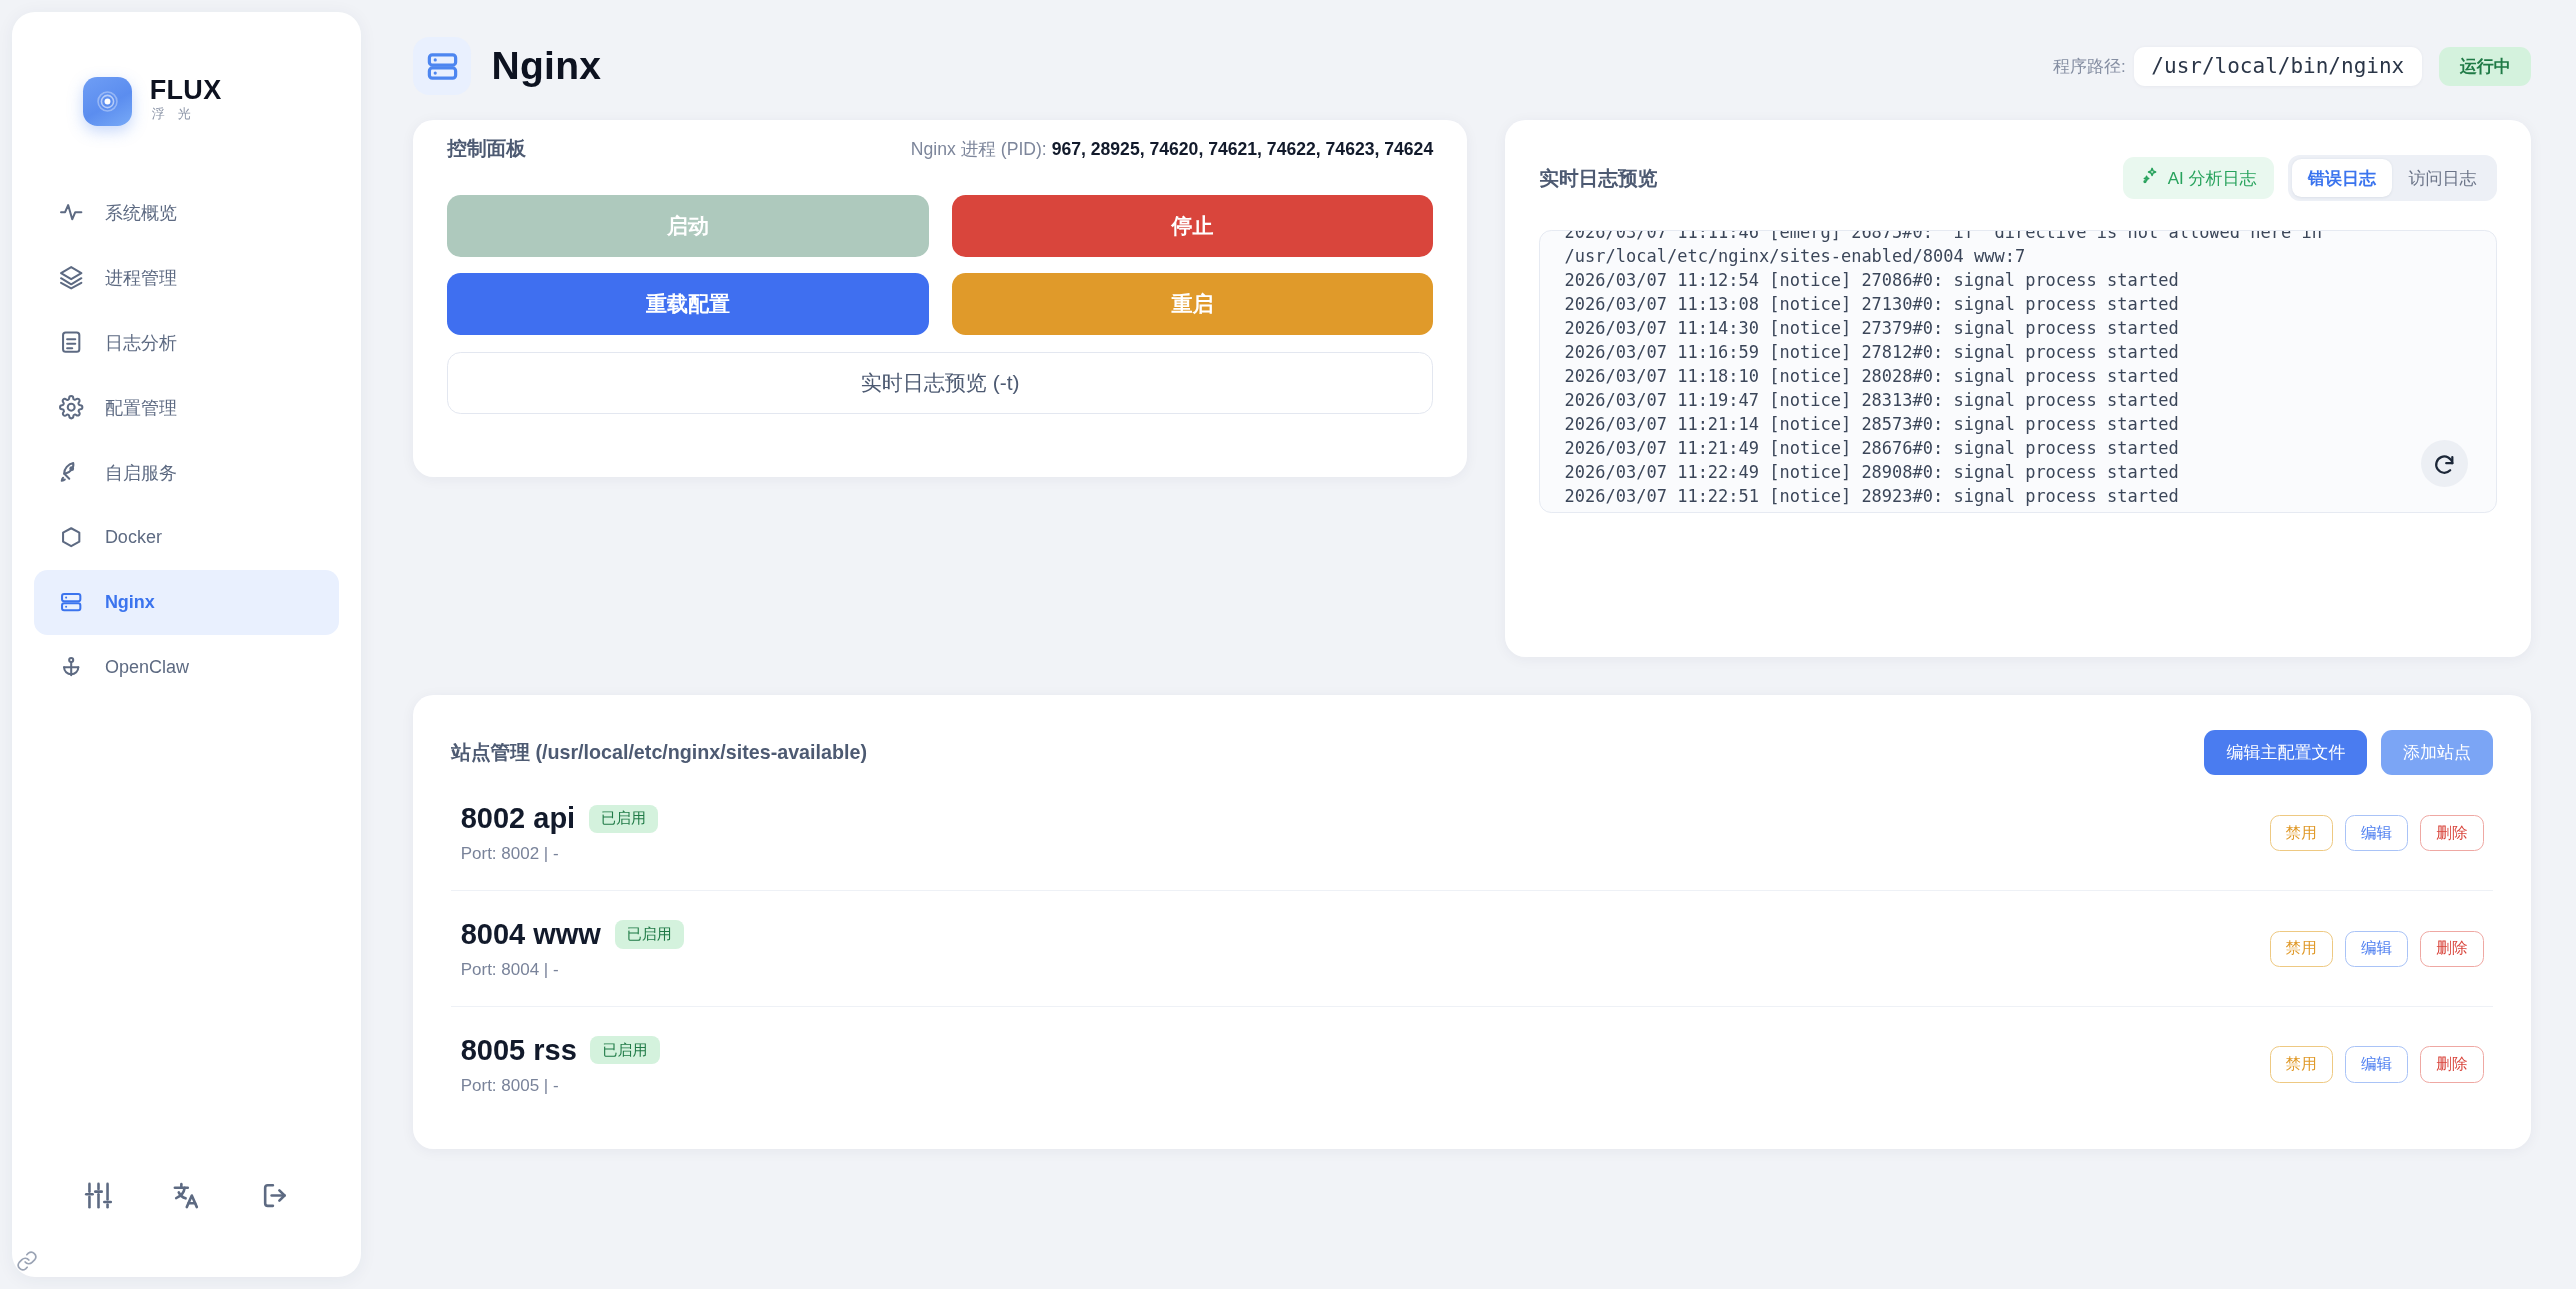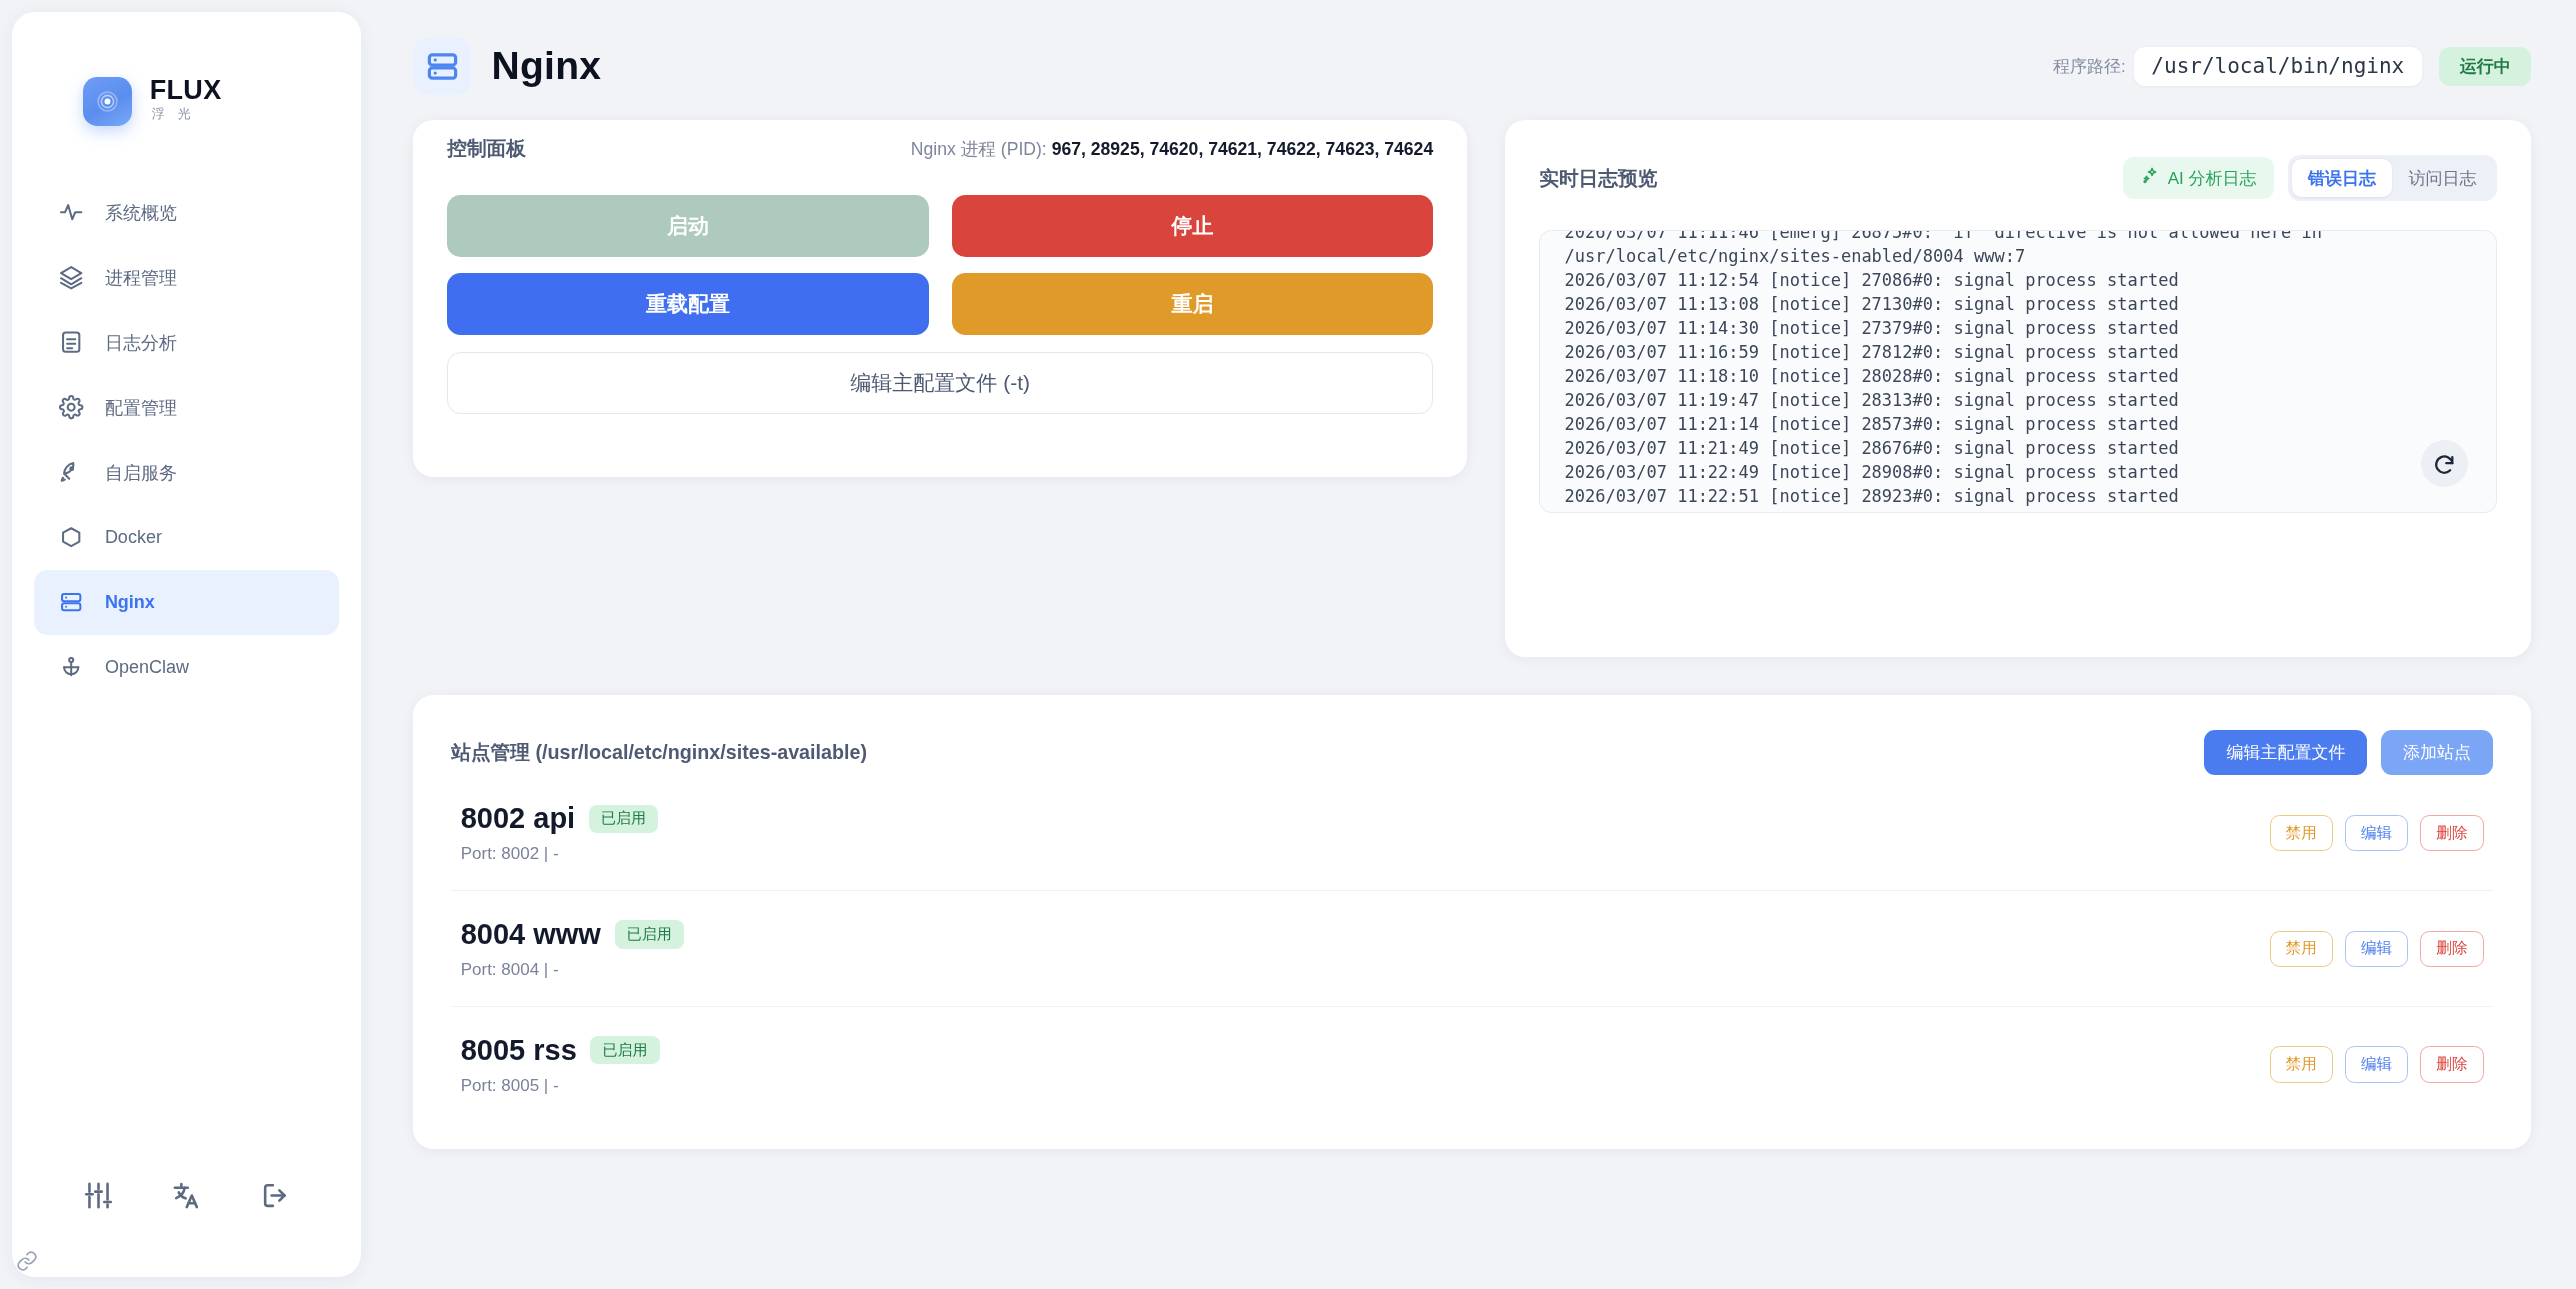--- a/index.html
+++ b/index.html
@@ -368,21 +368,21 @@
             <span class="pid-label">Nginx 进程 (PID):</span>
             <span class="pid-value">967, 28925, 74620, 74621, 74622, 74623, 74624</span>
           </div>
         </div>
         <div class="btn-grid">
           <button class="btn btn-start">启动</button>
           <button class="btn btn-stop">停止</button>
           <button class="btn btn-reload">重载配置</button>
           <button class="btn btn-restart">重启</button>
         </div>
-        <button class="btn-test">编辑主配置文件 (-t)</button>
+        <button class="btn-test">实时日志预览 (-t)</button>
       </section>
 
       <section class="card card-log">
         <div class="card-head">
           <div class="card-title">实时日志预览</div>
           <div class="log-actions">
             <div class="ai-btn">
               <span>
                 <svg viewBox="0 0 24 24">
                     <path d="M14 3l1.3 3.2L18.5 7.5 15.3 8.8 14 12l-1.3-3.2L9.5 7.5l3.2-1.3z"></path>

